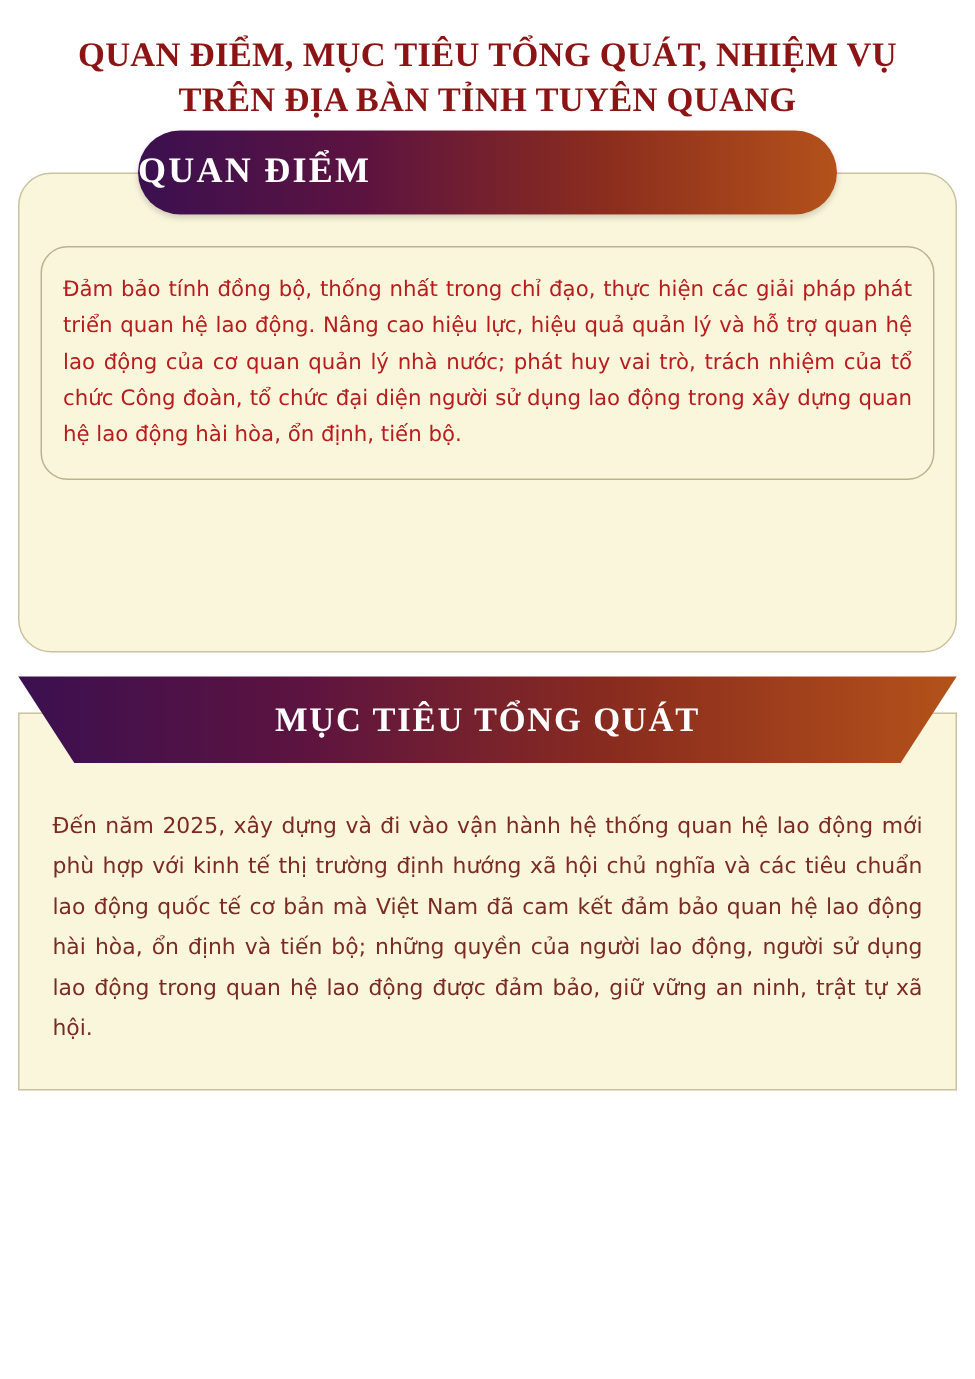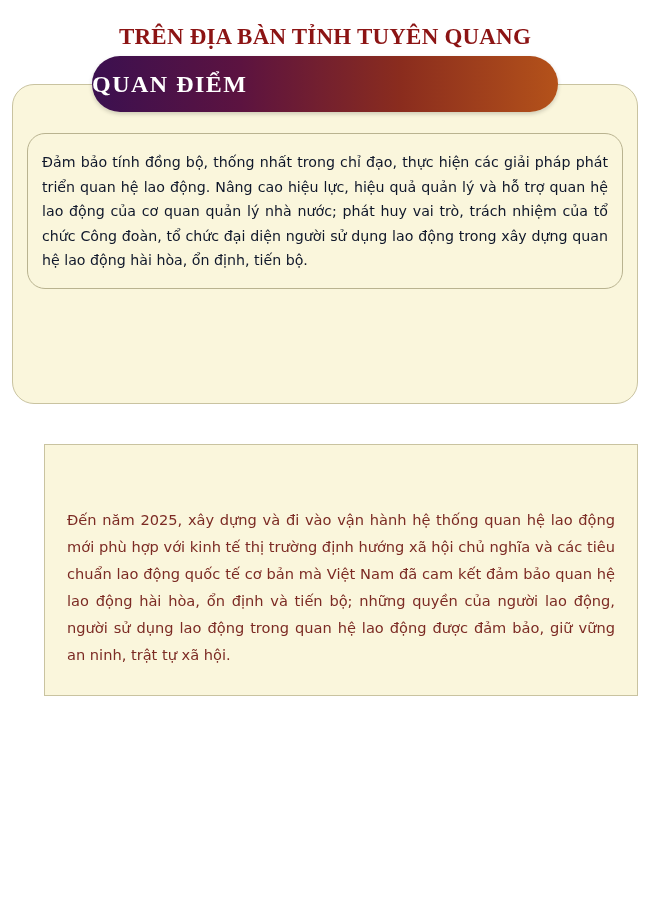--- a/index.html
+++ b/index.html
@@ -85,38 +85,37 @@
     background: #faf6dc;
     border: 1px solid #b9b390;
     border-radius: 18px;
     padding: 16px 14px;
     box-sizing: border-box;
   }
   .qd-col p {
     margin: 0;
     font-size: 14.2px;
     line-height: 1.72;
-    color: #0f172a;
+    color: #b91c1c;
     text-align: justify;
     text-justify: inter-word;
   }
 
   
   .section-muctieu {
     position: relative;
     margin: 40px 12px 0 12px;
   }
   .mt-body {
     position: relative;
     background: #faf6dc;
     border: 1px solid #c9c3a0;
     padding: 62px 22px 26px 22px;
     box-sizing: border-box;
     min-height: 250px;
-    margin-left: 32px;
   }
   .mt-banner {
     position: absolute;
     top: -24px;
     left: 0;
     width: 100%;
     height: 58px;
     background: linear-gradient(90deg, #3b1050 0%, #5c1340 30%, #8a2c1e 64%, #b4521a 100%);
     clip-path: polygon(0% 0%, 100% 0%, 94% 100%, 6% 100%);
     display: flex;
@@ -140,35 +139,39 @@
     text-align: justify;
     text-justify: inter-word;
   }
 </style>
 </head>
 <body>
 
 <div class="page">
 
   <div class="title-block">
+    <div class="title-line">QUAN ĐIỂM, MỤC TIÊU TỔNG QUÁT, NHIỆM VỤ</div>
     <div class="title-line">TRÊN ĐỊA BÀN TỈNH TUYÊN QUANG</div>
   </div>
 
   <div class="section-quandiem">
     <div class="qd-banner">
       <span class="qd-banner-text">QUAN ĐIỂM</span>
     </div>
     <div class="qd-body">
       <div class="qd-columns">
         <div class="qd-col">
           <p>Đảm bảo tính đồng bộ, thống nhất trong chỉ đạo, thực hiện các giải pháp phát triển quan hệ lao động. Nâng cao hiệu lực, hiệu quả quản lý và hỗ trợ quan hệ lao động của cơ quan quản lý nhà nước; phát huy vai trò, trách nhiệm của tổ chức Công đoàn, tổ chức đại diện người sử dụng lao động trong xây dựng quan hệ lao động hài hòa, ổn định, tiến bộ.</p>
         </div>
       </div>
     </div>
   </div>
 
   <div class="section-muctieu">
+    <div class="mt-banner">
+      <span class="mt-banner-text">MỤC TIÊU TỔNG QUÁT</span>
+    </div>
     <div class="mt-body">
       <p>Đến năm 2025, xây dựng và đi vào vận hành hệ thống quan hệ lao động mới phù hợp với kinh tế thị trường định hướng xã hội chủ nghĩa và các tiêu chuẩn lao động quốc tế cơ bản mà Việt Nam đã cam kết đảm bảo quan hệ lao động hài hòa, ổn định và tiến bộ; những quyền của người lao động, người sử dụng lao động trong quan hệ lao động được đảm bảo, giữ vững an ninh, trật tự xã hội.</p>
     </div>
   </div>
 
 </div>
 
 </body></html>

